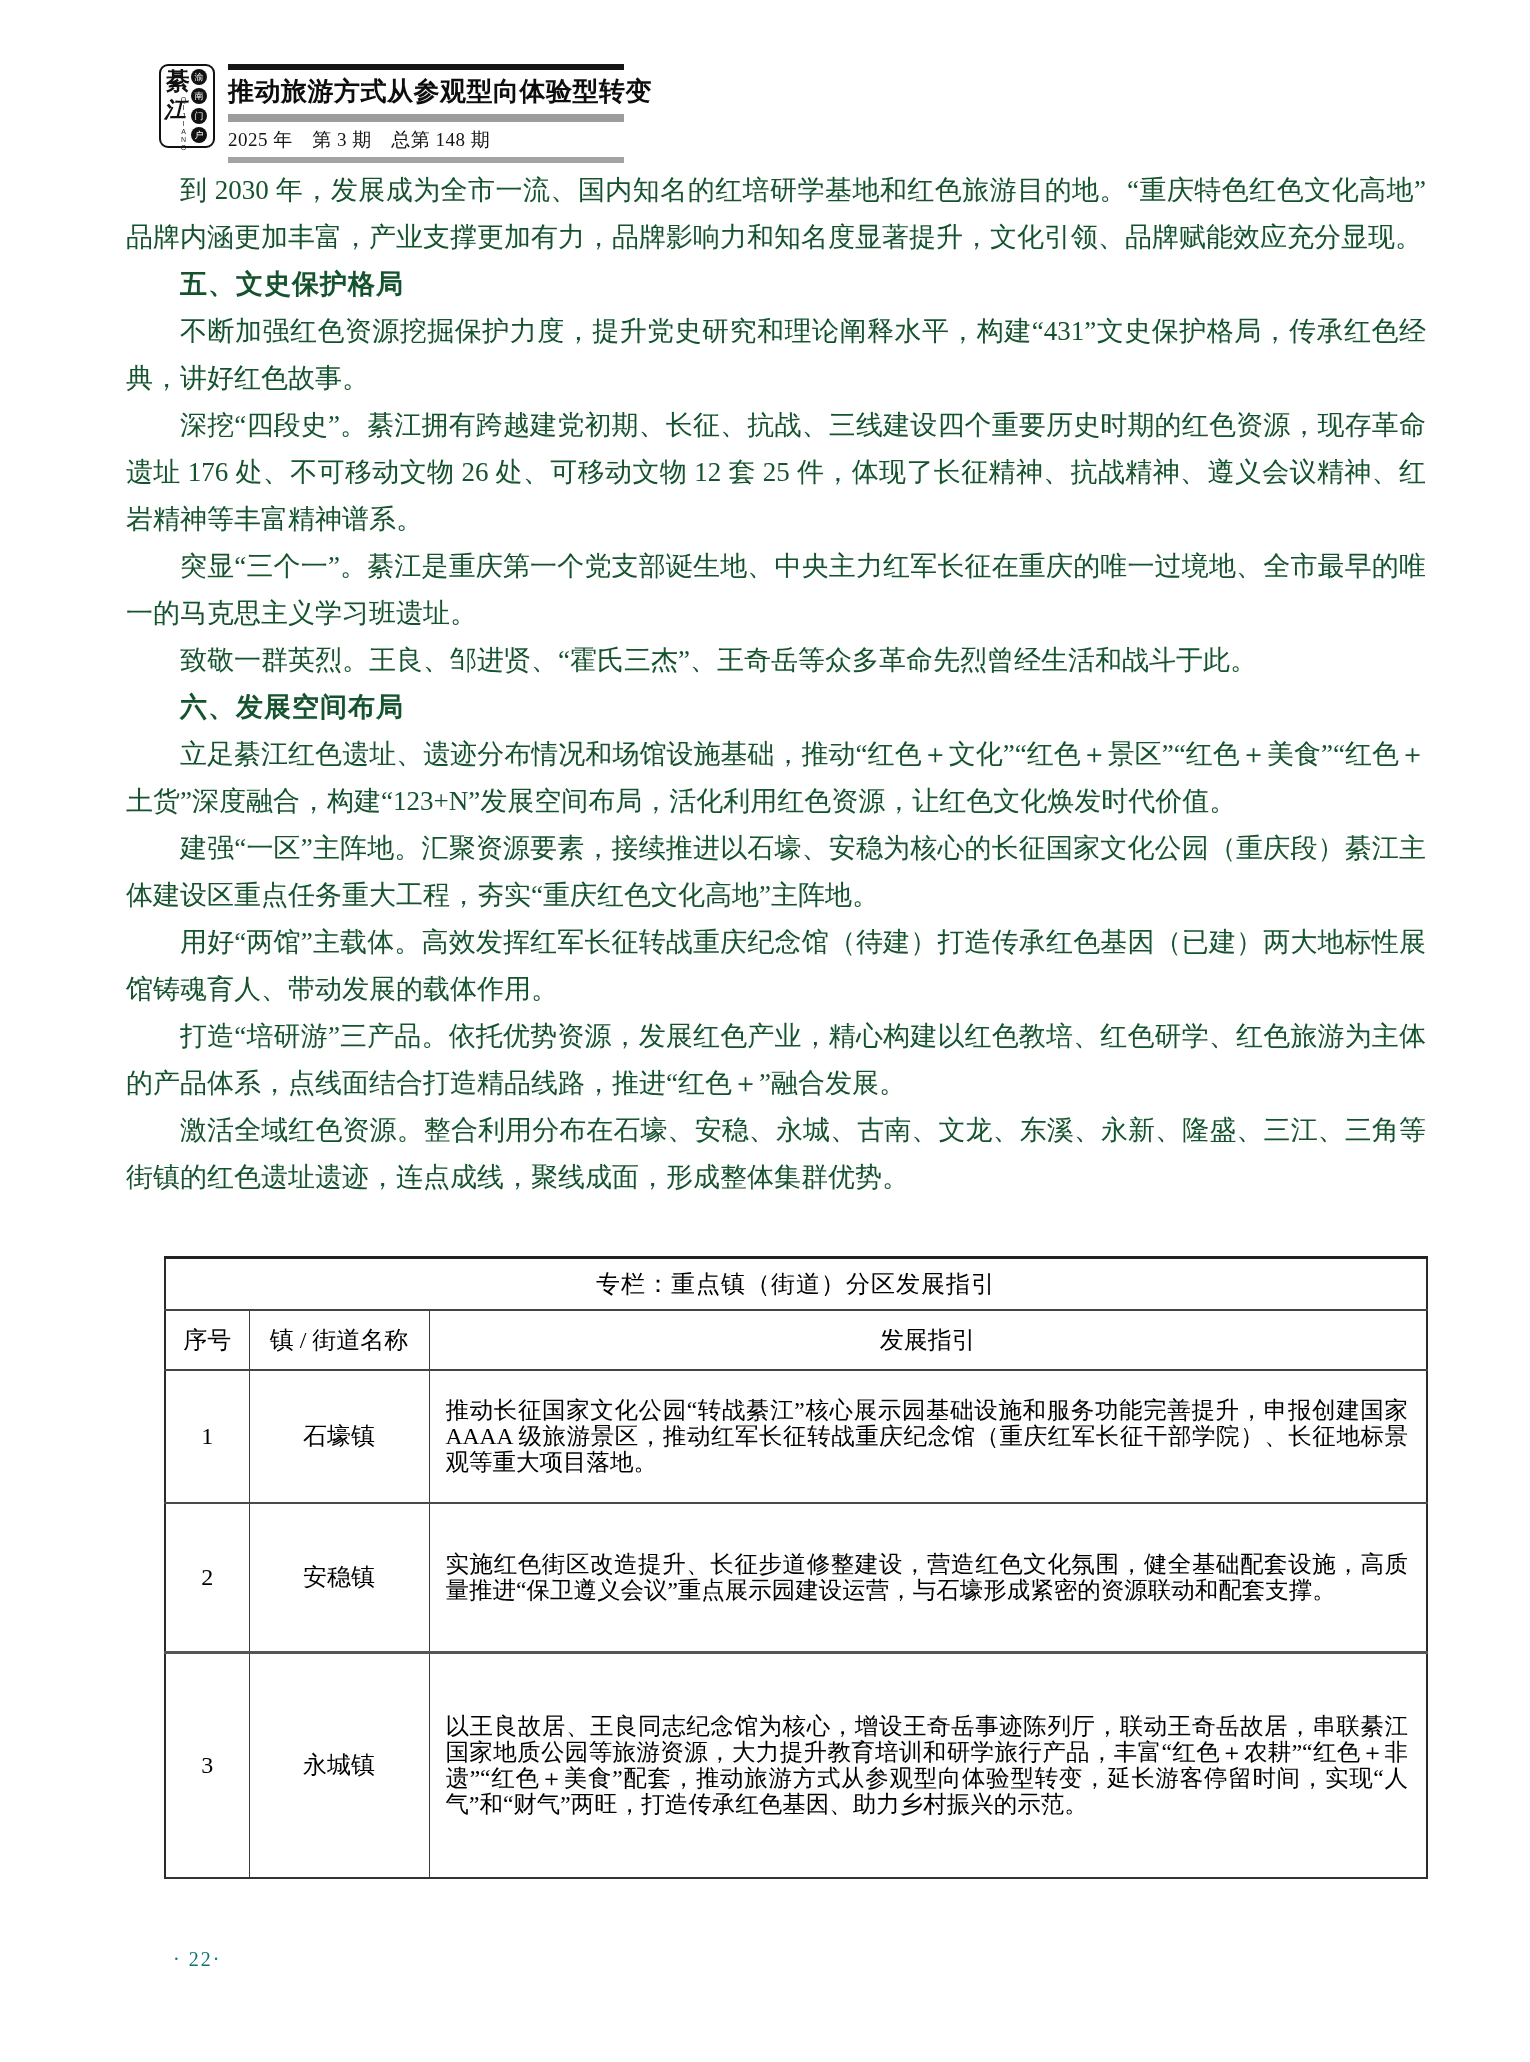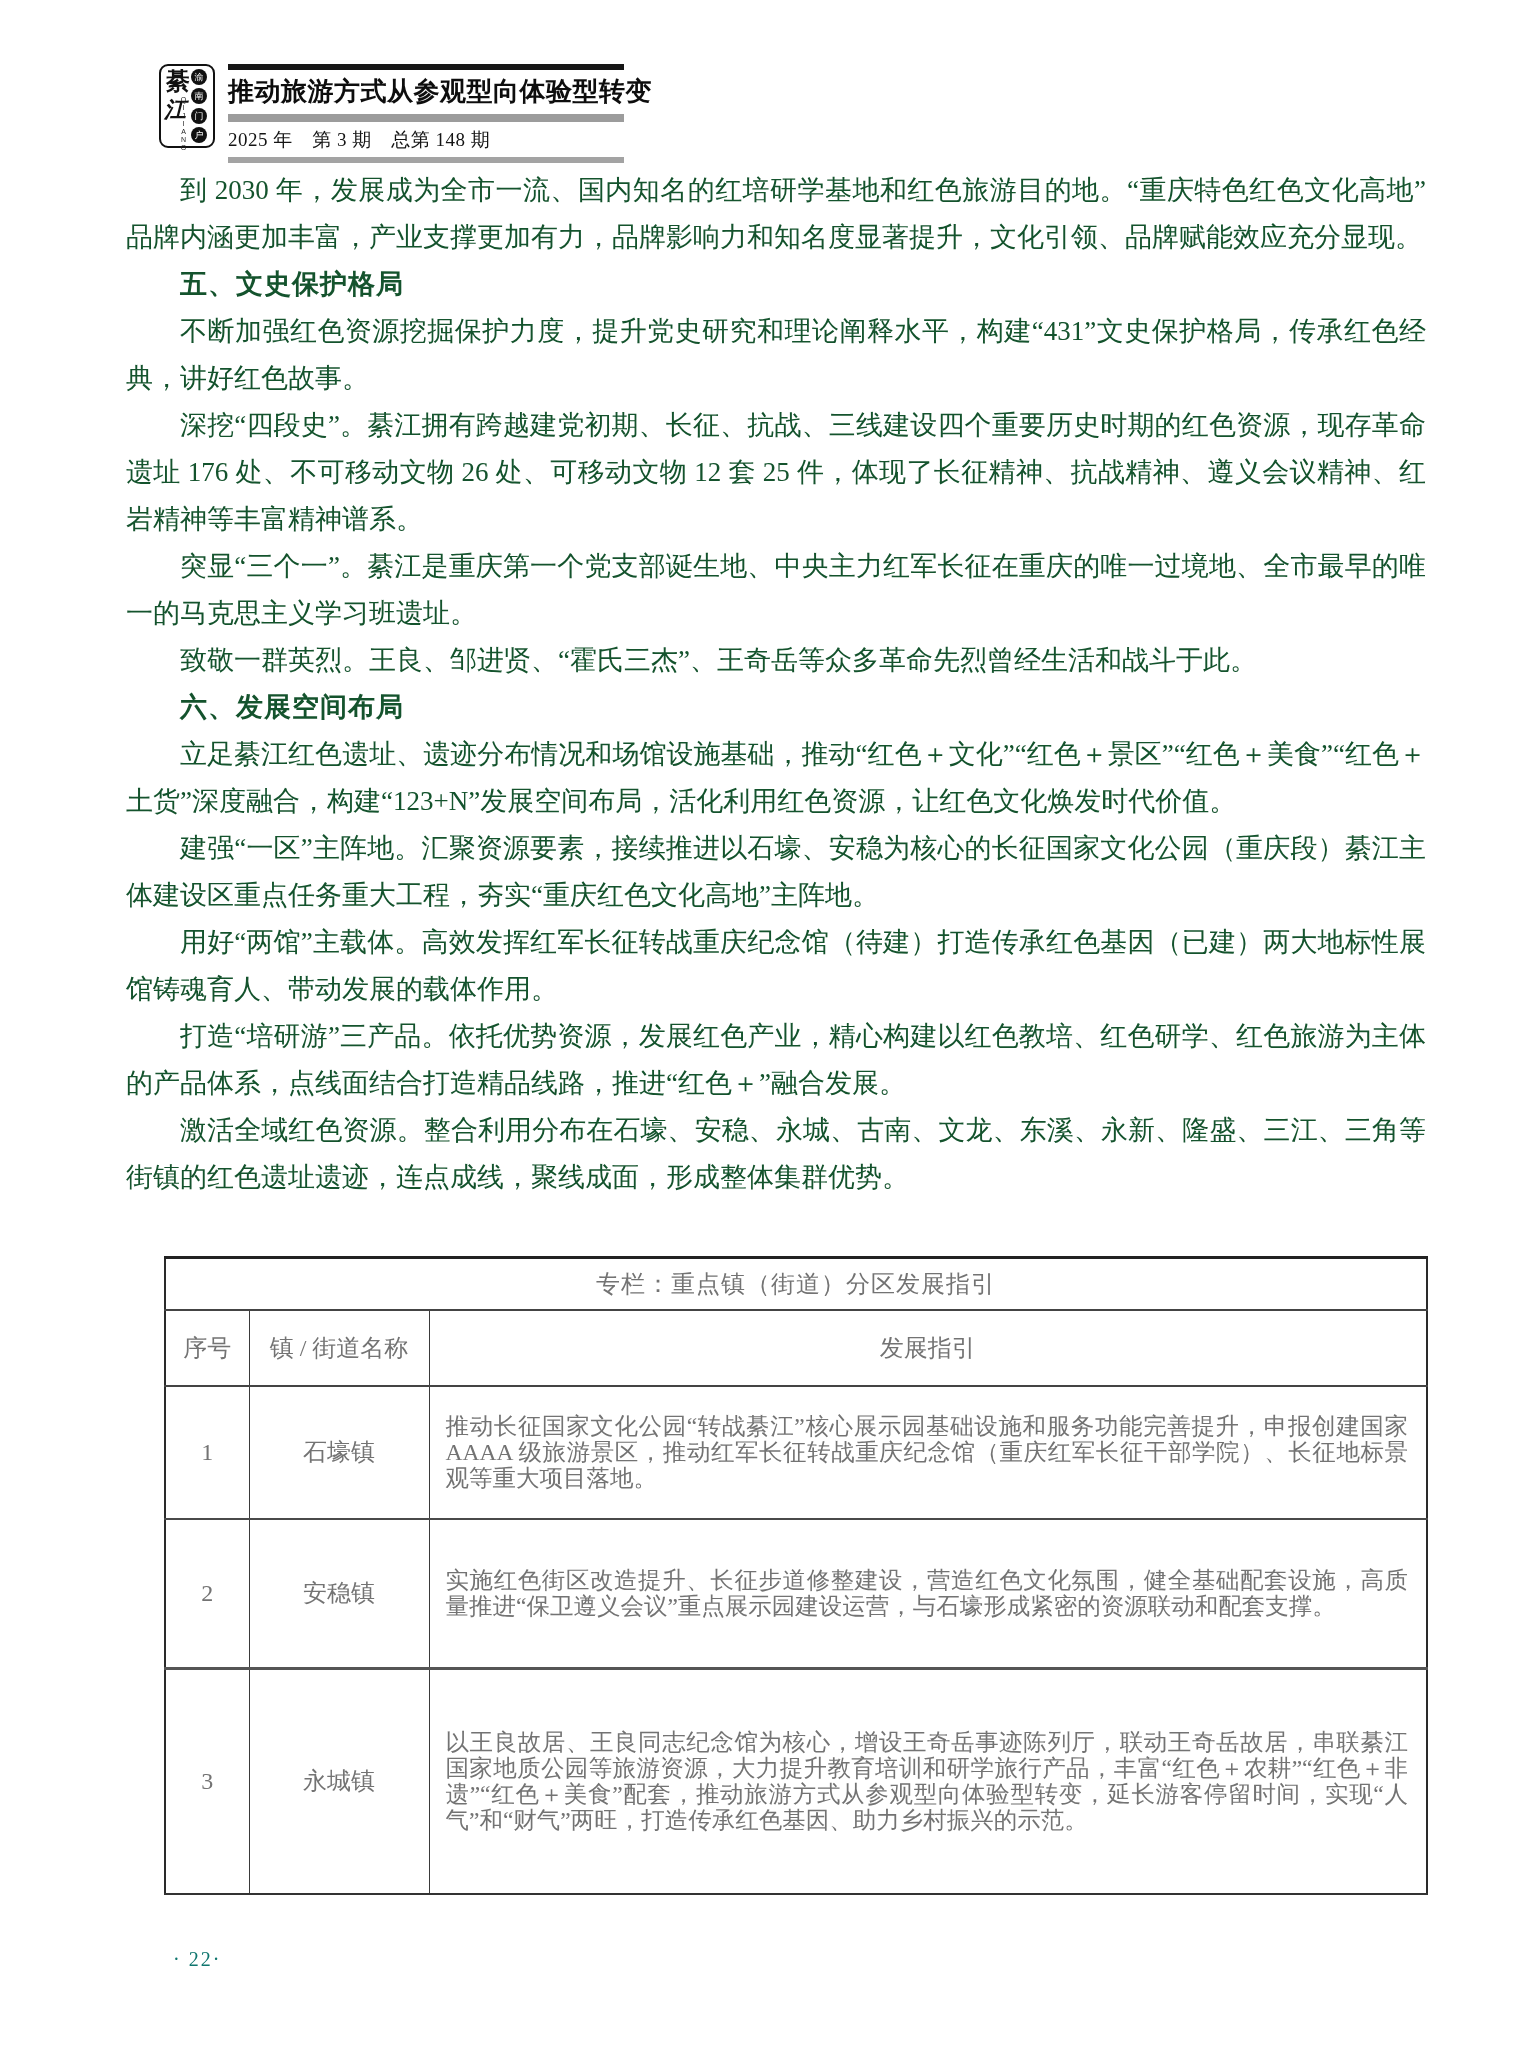--- a/index.html
+++ b/index.html
@@ -84,38 +84,38 @@
     font-family:"Liberation Sans","DejaVu Sans",sans-serif;
     font-weight:600;
     letter-spacing:1px;
   }
 
   
   .guide-table{
     position:absolute;left:164px;top:1256px;
     width:1264px;
     border-collapse:collapse;table-layout:fixed;
-    font-size:23.5px;color:#737373;
+    font-size:23.5px;color:#000000;
     background:#fff;
   }
   .guide-table col.c-no{width:84px;}
   .guide-table col.c-town{width:180px;}
   .guide-table td{
     border:1.5px solid #3a3a3a;
     box-sizing:border-box;
     vertical-align:middle;
   }
   .guide-table .caption-cell{
     height:52px;text-align:center;
     font-size:24px;letter-spacing:1px;
     border-top:3.5px solid #222;
     border-bottom:2.5px solid #444;
   }
   .guide-table .head-cell{
-    height:76px;text-align:center;
+    height:60px;text-align:center;
     font-size:24px;
     border-bottom:2px solid #444;
   }
   .guide-table .cell-no,
   .guide-table .cell-town{
     text-align:center;
     font-size:24px;
   }
   .guide-table .cell-guide{
     padding:12px 18px 12px 16px;

